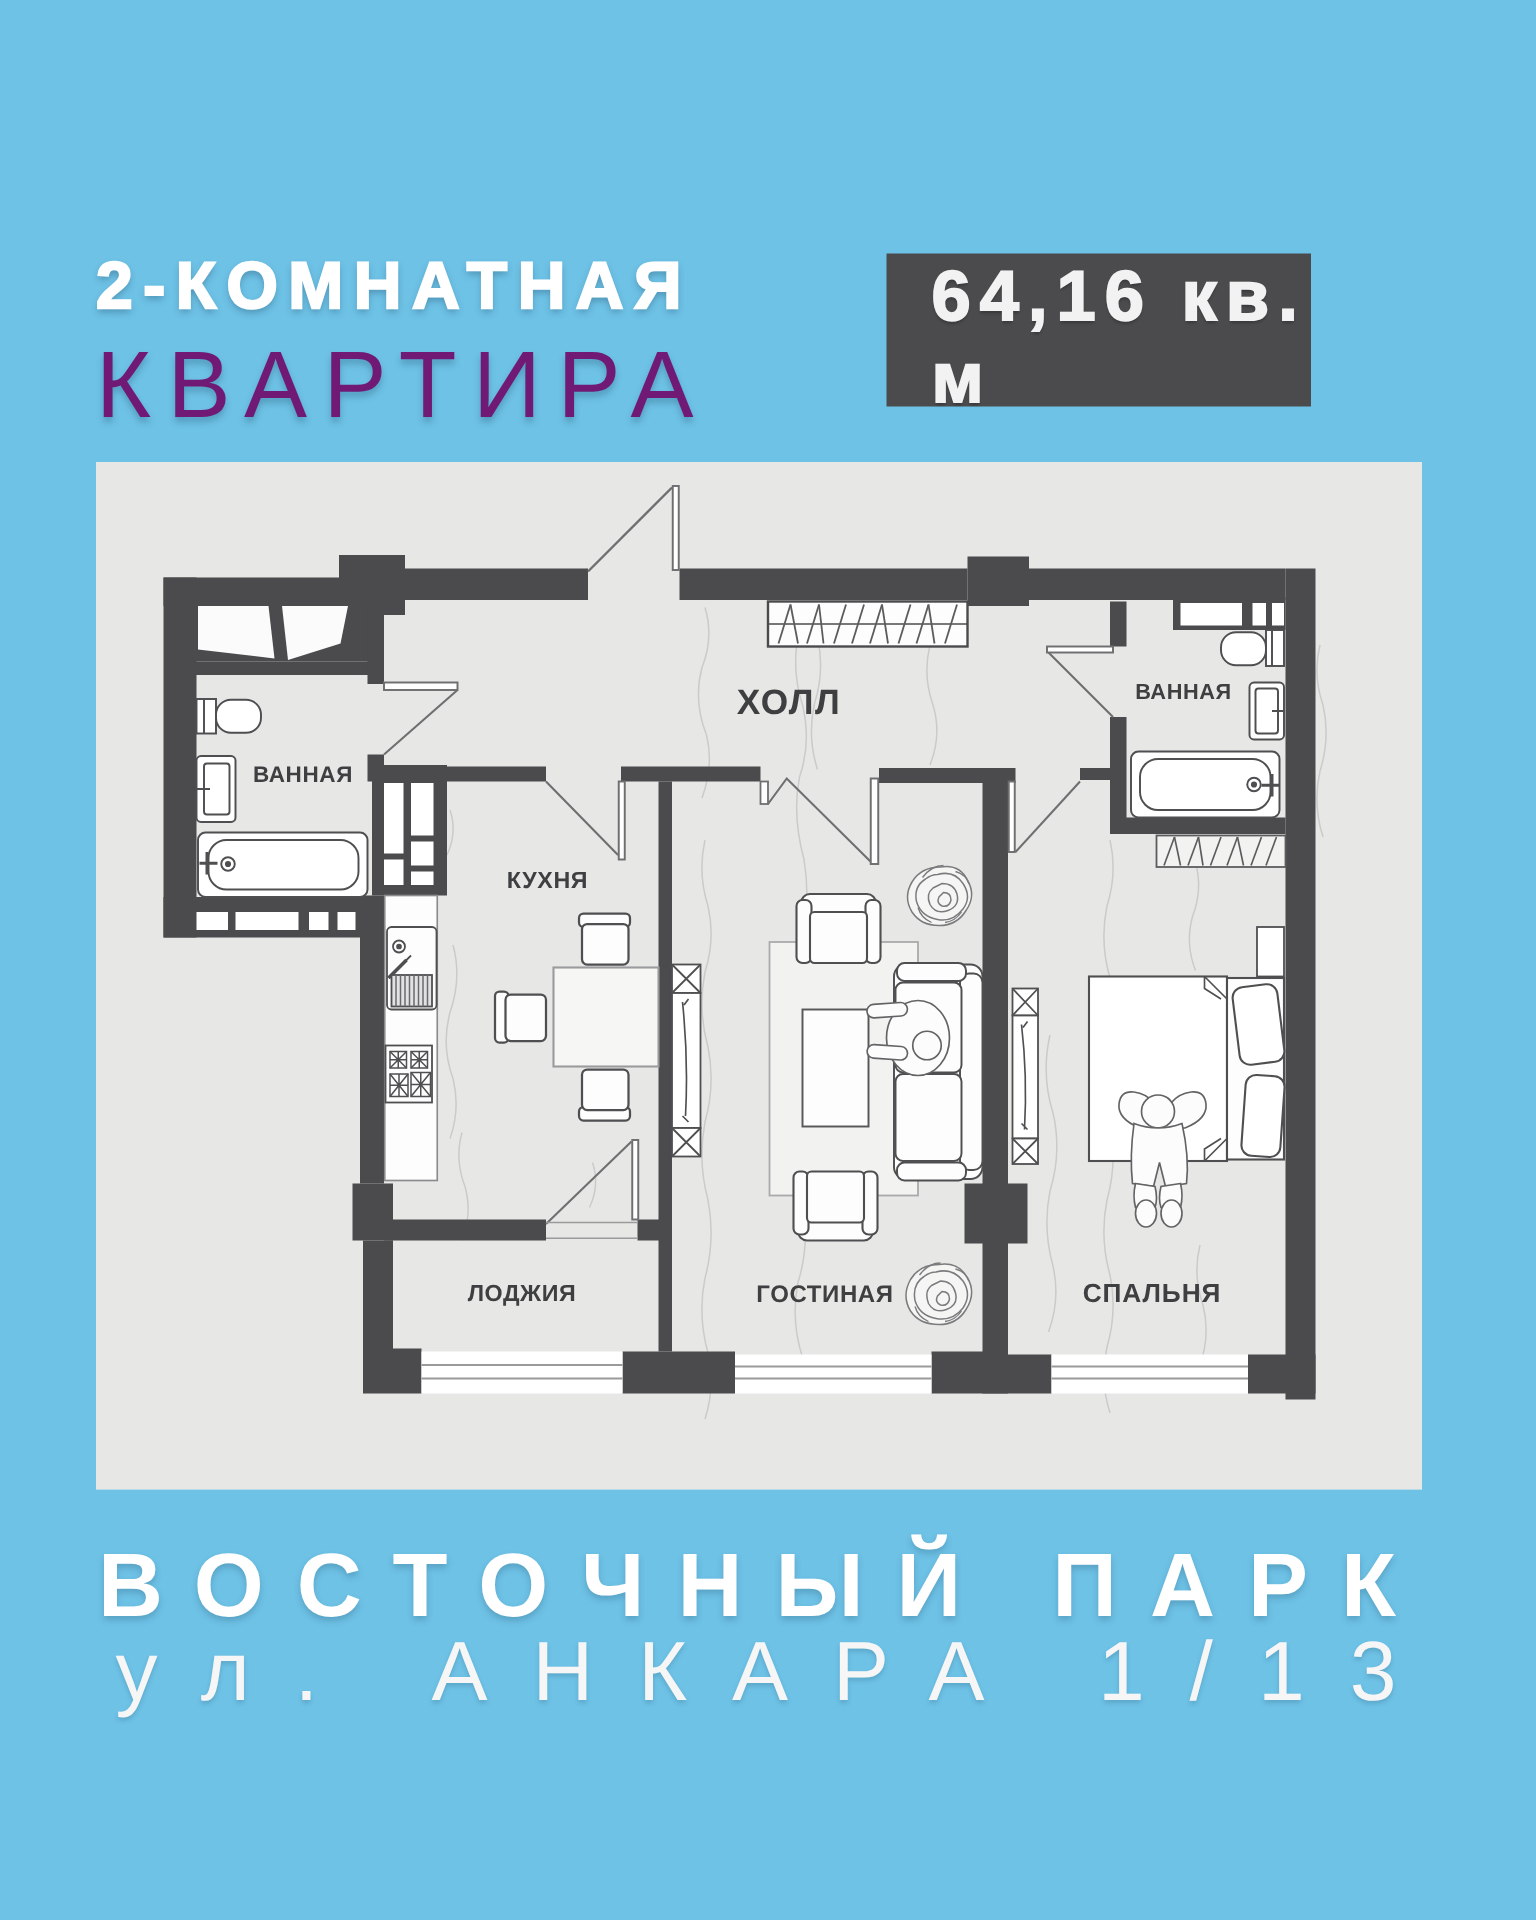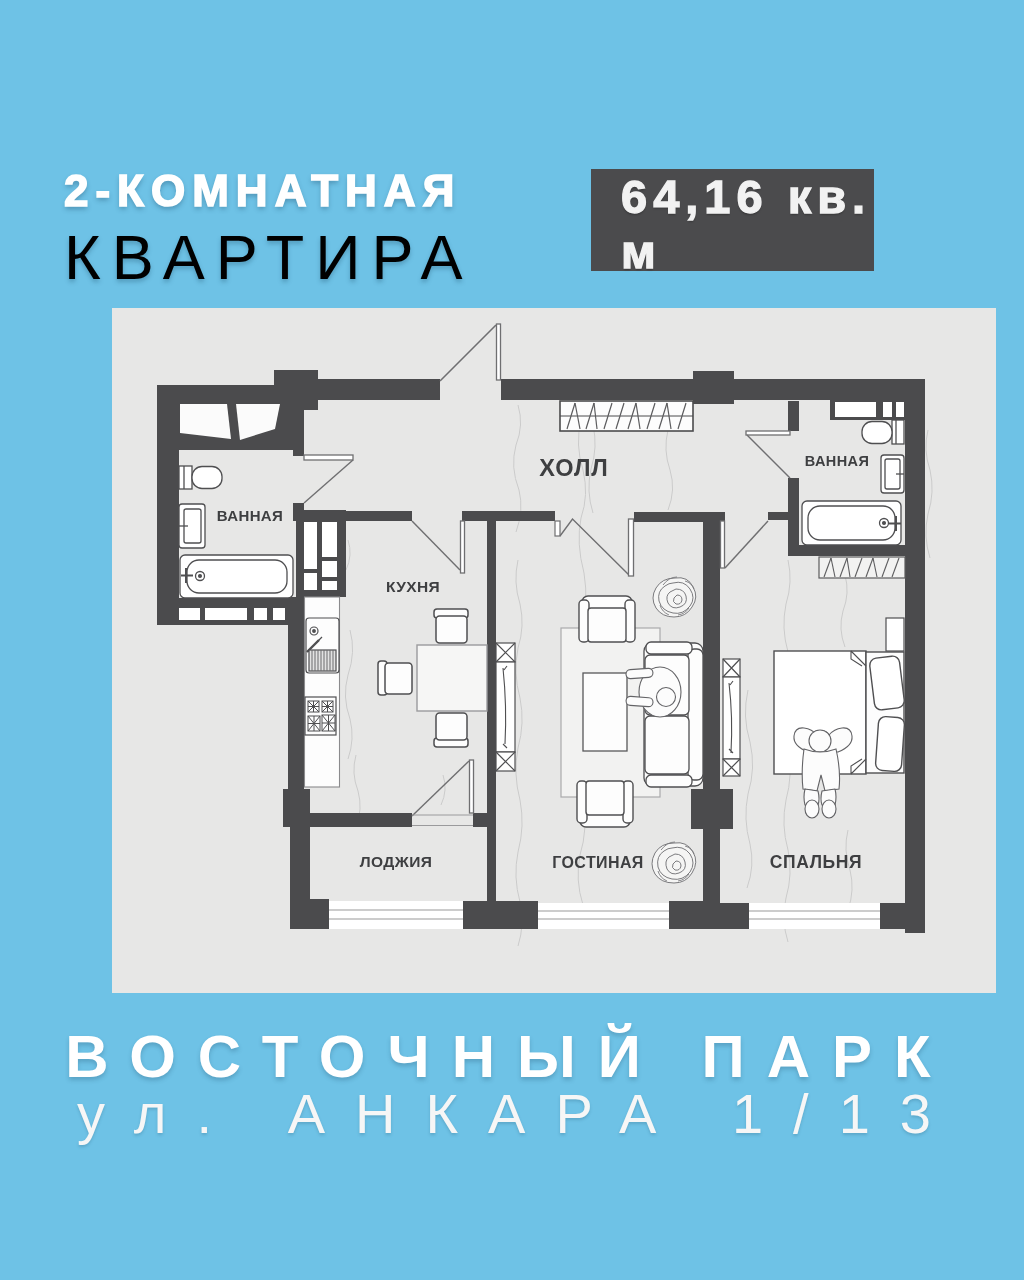--- a/index.html
+++ b/index.html
@@ -1,32 +1,32 @@
 <!DOCTYPE html>
 <html><head>
 <meta charset="utf-8">
 <style>
   html,body{margin:0;padding:0;}
   body{width:1024px;height:1280px;background:#6ec2e6;overflow:hidden;position:relative;
        font-family:"Liberation Sans", sans-serif;}
   .t1{position:absolute;left:64px;top:166px;color:#fff;font-weight:800;font-size:44px;-webkit-text-stroke:1.6px #fff;
       letter-spacing:7px;white-space:nowrap;text-shadow:0 3px 5px rgba(35,85,115,.45);}
-  .t2{position:absolute;left:64px;top:221px;color:#000000;font-weight:400;font-size:63px;
+  .t2{position:absolute;left:64px;top:221px;color:#701a75;font-weight:400;font-size:63px;
       letter-spacing:11px;white-space:nowrap;text-shadow:0 3px 4px rgba(35,85,115,.35);}
   .areabox{position:absolute;left:591px;top:169px;width:283px;height:102px;background:#4b4b4d;
       display:flex;align-items:flex-start;justify-content:center;}
   .areabox span{color:#f2f2f2;font-weight:800;font-size:47px;letter-spacing:6px;margin-left:30px;-webkit-text-stroke:1.3px #f2f2f2;
       text-shadow:0 2px 2px rgba(0,0,0,.25);}
   .b1{position:absolute;left:0;top:1022px;left:-3px;width:1024px;text-align:center;color:#fff;
       font-weight:800;font-size:60px;letter-spacing:22px;white-space:nowrap;
       text-shadow:0 3px 4px rgba(40,90,120,.3);}
   .b2{position:absolute;left:0;top:1081px;left:7px;width:1024px;text-align:center;color:#f6f6f6;
       font-weight:400;font-size:56px;letter-spacing:30px;white-space:nowrap;
       text-shadow:0 2px 3px rgba(40,90,120,.25);}
-  .panel{position:absolute;left:64px;top:308px;width:884px;height:685px;background:#e7e7e6;margin-left:48px;}
+  .panel{position:absolute;left:64px;top:308px;width:884px;height:685px;background:#e7e7e6;}
 </style>
 </head>
 <body>
 
 <div class="t1">2-КОМНАТНАЯ</div>
 
 <div class="t2">КВАРТИРА</div>
 
 <div class="areabox">
     <span>64,16 кв. м</span>

